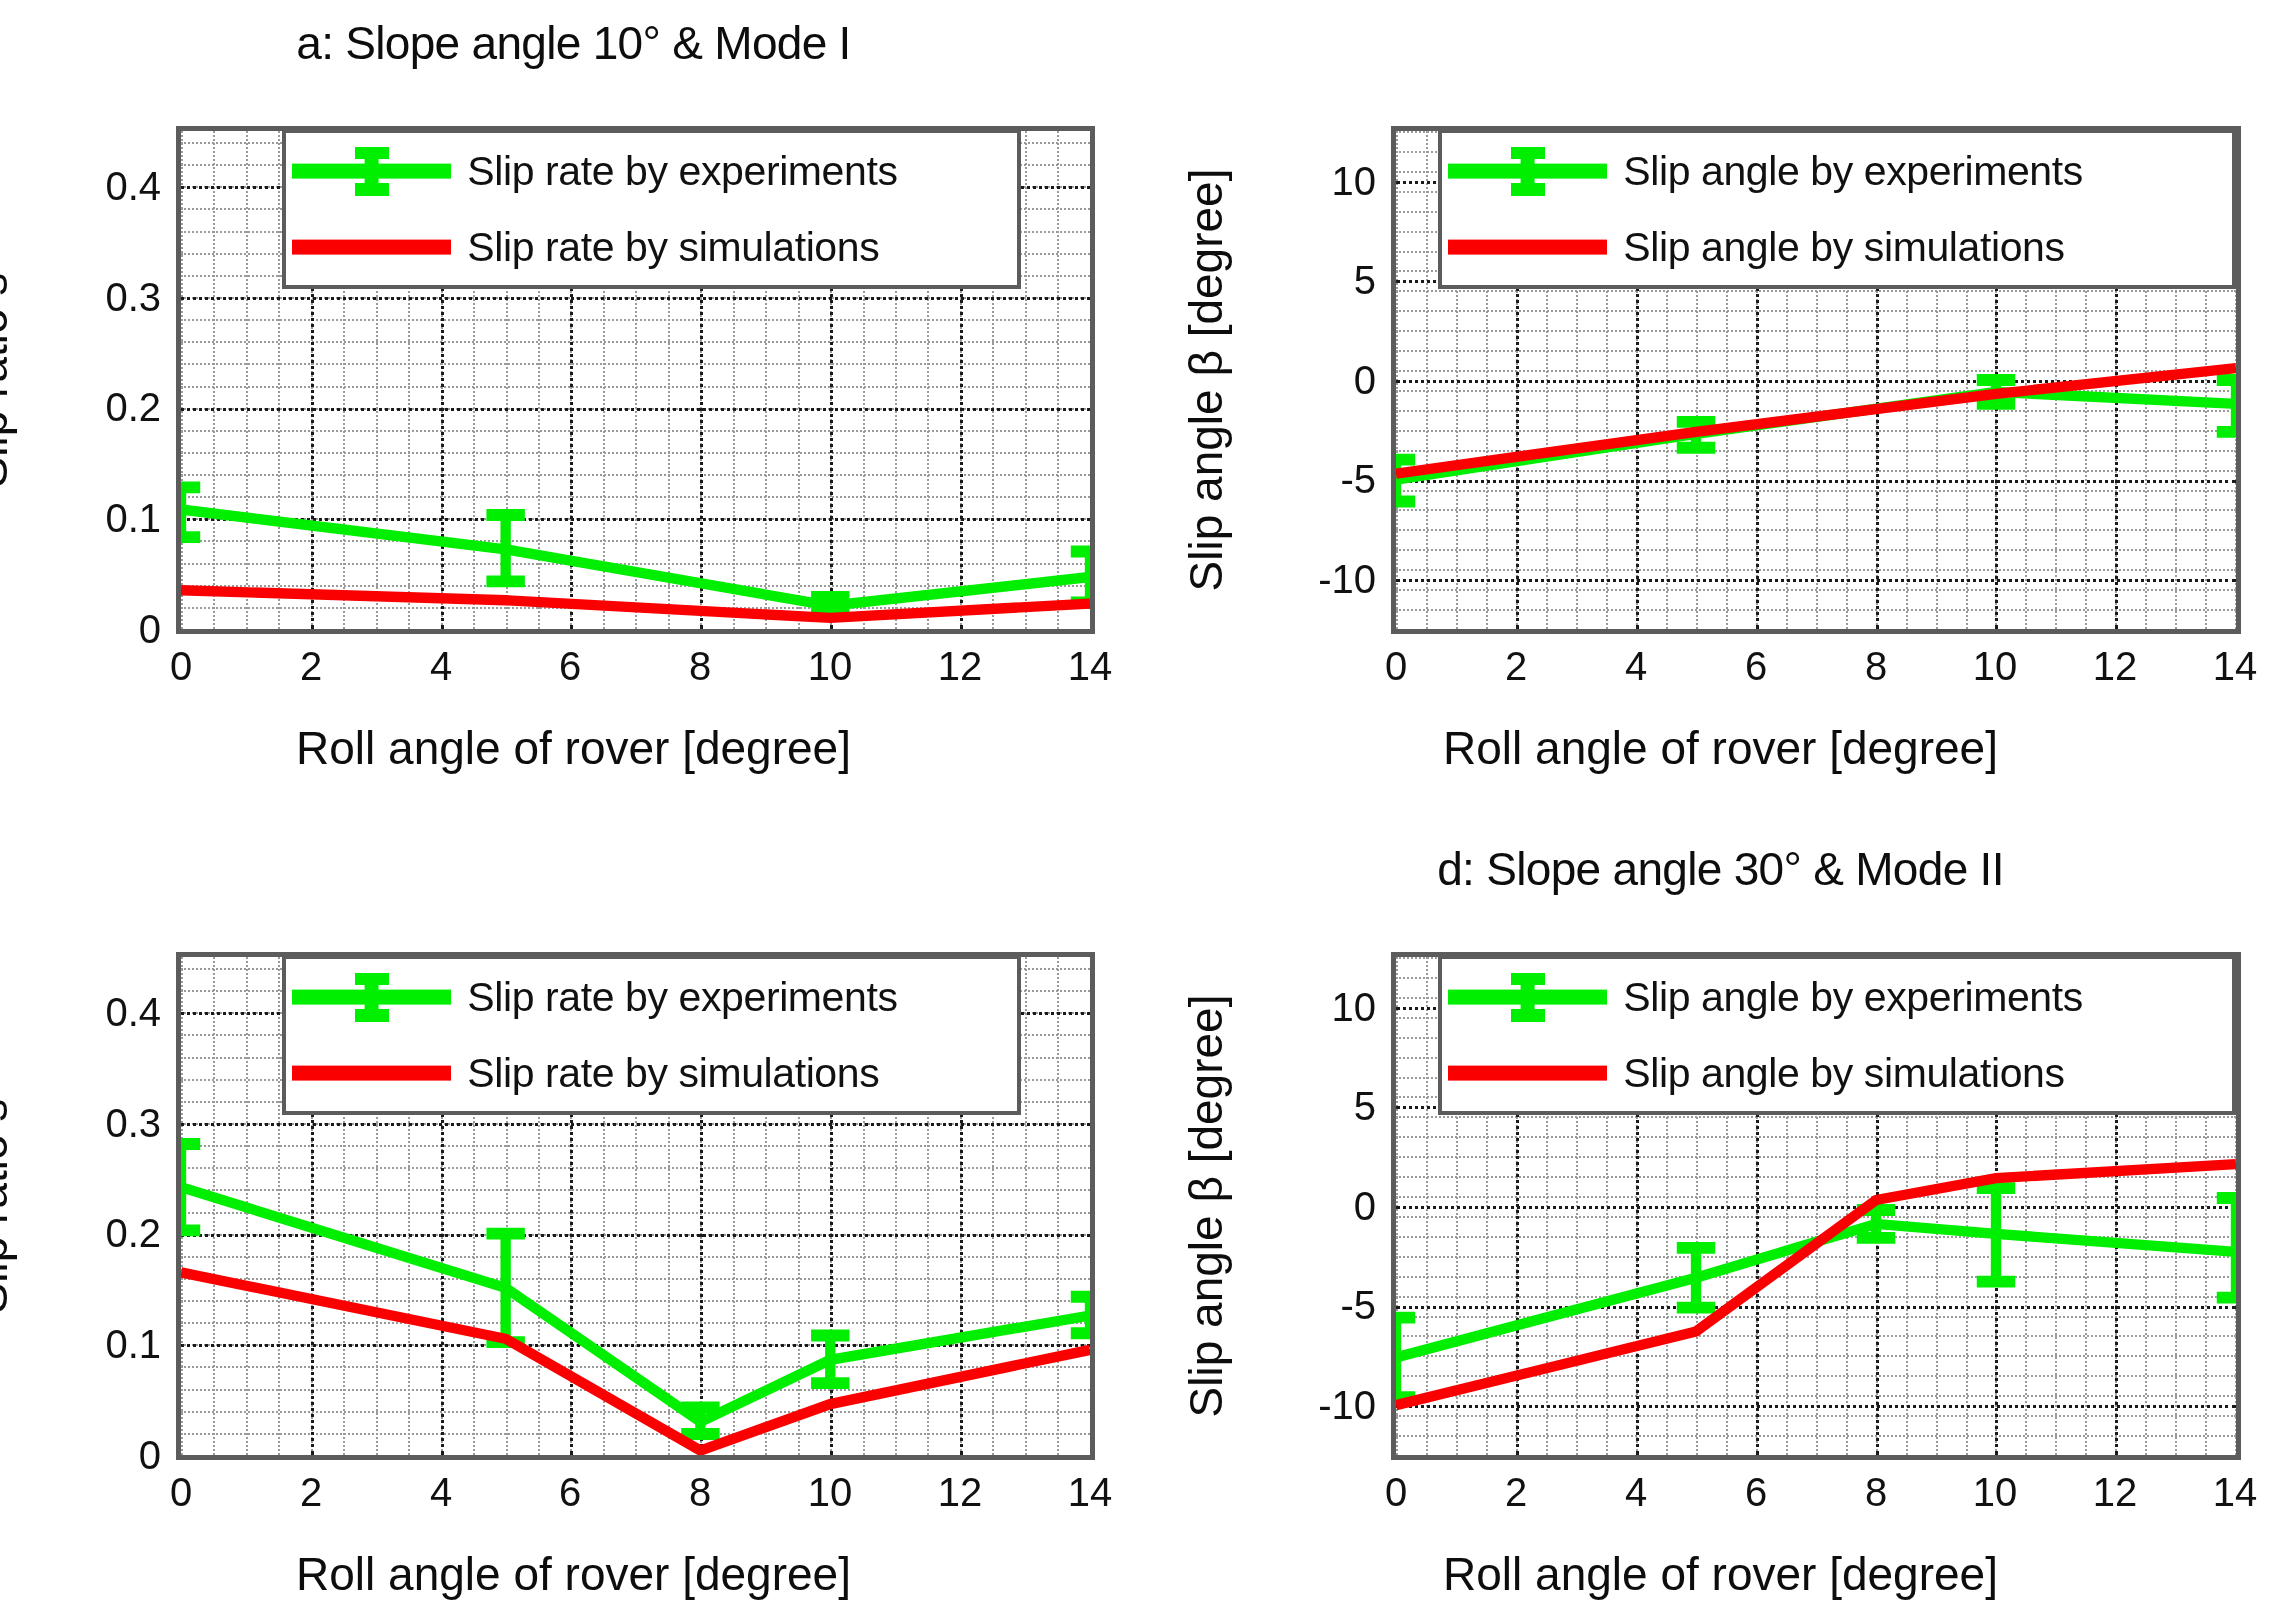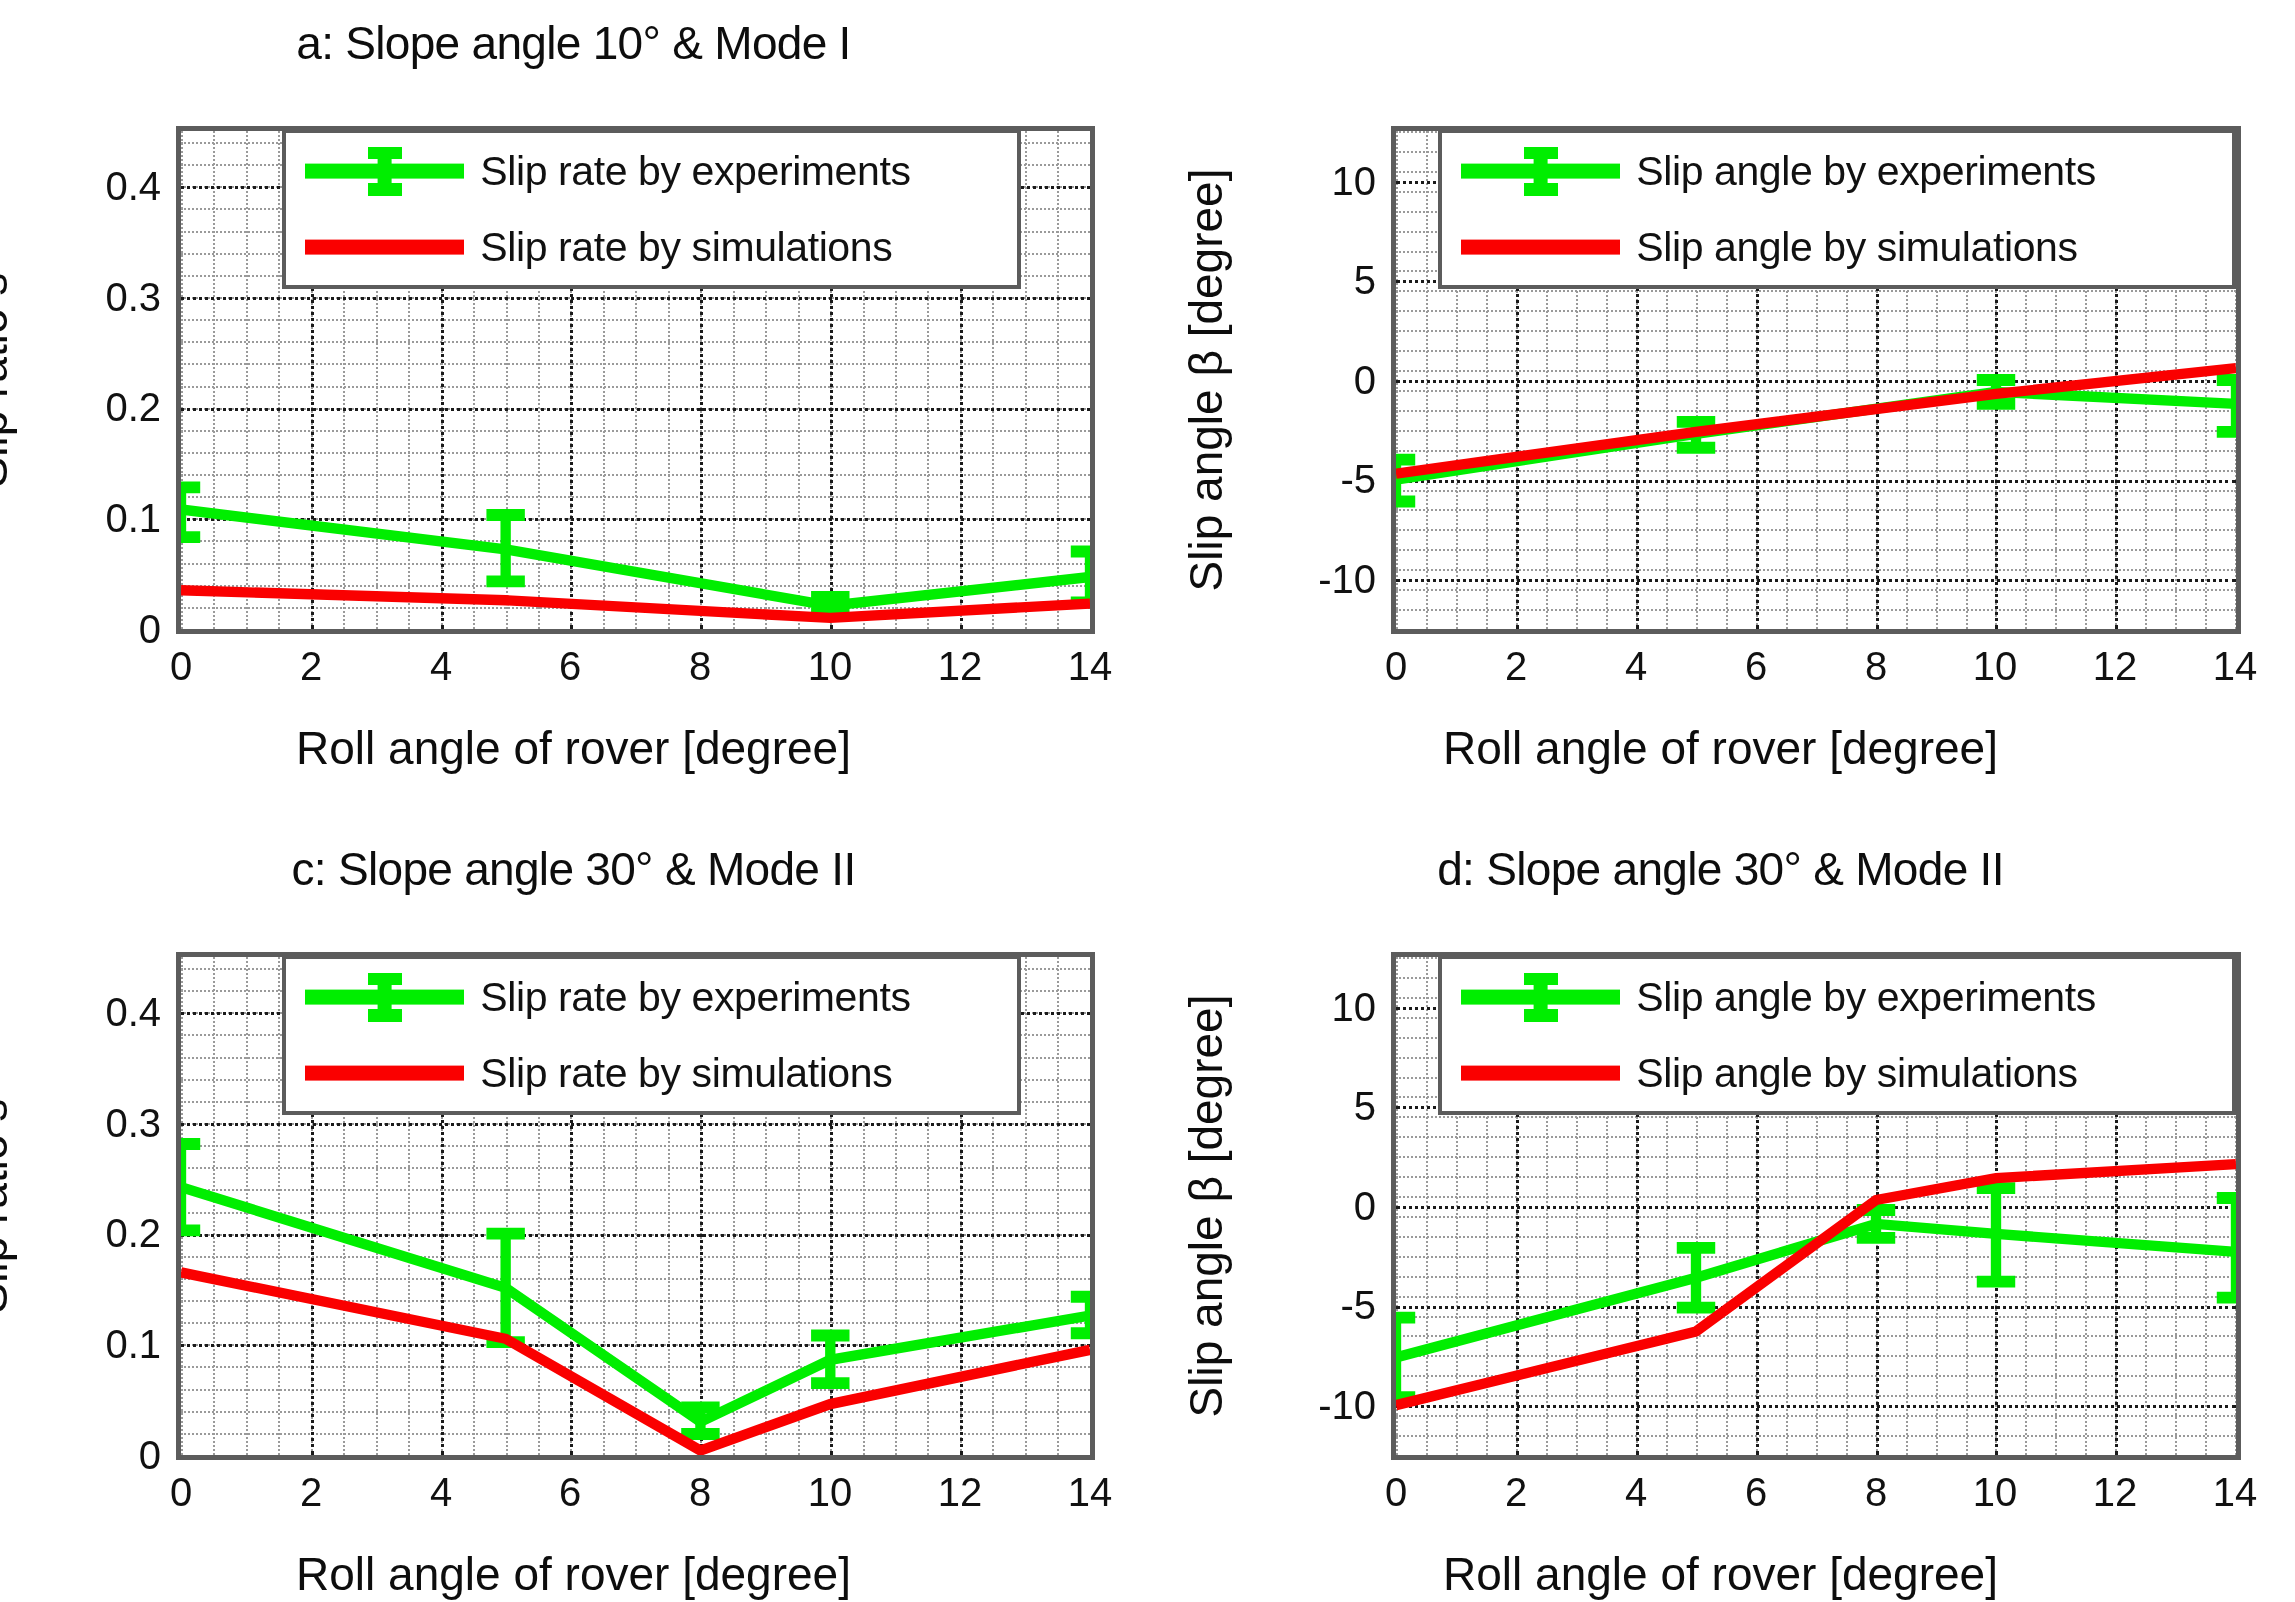--- a/index.html
+++ b/index.html
@@ -37,21 +37,21 @@
   .xlabel{
     position:absolute;text-align:center;width:100%;
     font-size:46px;white-space:nowrap;color:#0d0d0d;
   }
   .legend{
     position:absolute;box-sizing:border-box;
     border:4.4px solid #5c5c5c;background:#fff;
     display:flex;flex-direction:column;justify-content:center;
     z-index:5;
   }
-  .legend-row{display:flex;align-items:center;height:50%;padding-left:19px;}
+  .legend-row{display:flex;align-items:center;height:50%;padding-left:6px;}
   .legend-key{position:relative;width:159px;height:49px;flex:0 0 auto;margin-right:16.3px;}
   .legend-key .bar{position:absolute;left:0;top:50%;transform:translateY(-50%);width:100%;height:14.8px;}
   .legend-key .cap{position:absolute;left:50%;transform:translateX(-50%);width:34px;height:12.6px;}
   .legend-key .cap.top{top:0;}
   .legend-key .cap.bot{bottom:0;}
   .legend-key .stem{position:absolute;left:50%;transform:translateX(-50%);top:0;bottom:0;width:14.8px;}
   .legend-label{font-size:41px;white-space:nowrap;color:#111;letter-spacing:-0.4px;}
 </style>
 </head>
 <body>
@@ -308,21 +308,20 @@
         </div>
         <div class="legend-row">
           <span class="legend-key">
             <span class="bar" style="background: rgb(250, 0, 0);"></span>
           </span>
           <span class="legend-label">Slip angle by simulations</span>
         </div>
       </div>
     </div>
     <div class="panel" style="left: 0px; top: 826px; width: 1147px; height: 802px;">
-      <div class="panel-title" style="top: 16.3px;">c: Slope angle 30° &amp; Mode II</div>
       <div class="axes" style="left: 176px; top: 126px; width: 919px; height: 508px;">
         <div class="grid-minor">
           <div class="gl h" style="top: 498px;"></div>
           <div class="gl h" style="top: 476px;"></div>
           <div class="gl h" style="top: 454px;"></div>
           <div class="gl h" style="top: 432px;"></div>
           <div class="gl h" style="top: 409px;"></div>
           <div class="gl h" style="top: 387px;"></div>
           <div class="gl h" style="top: 365px;"></div>
           <div class="gl h" style="top: 343px;"></div>

